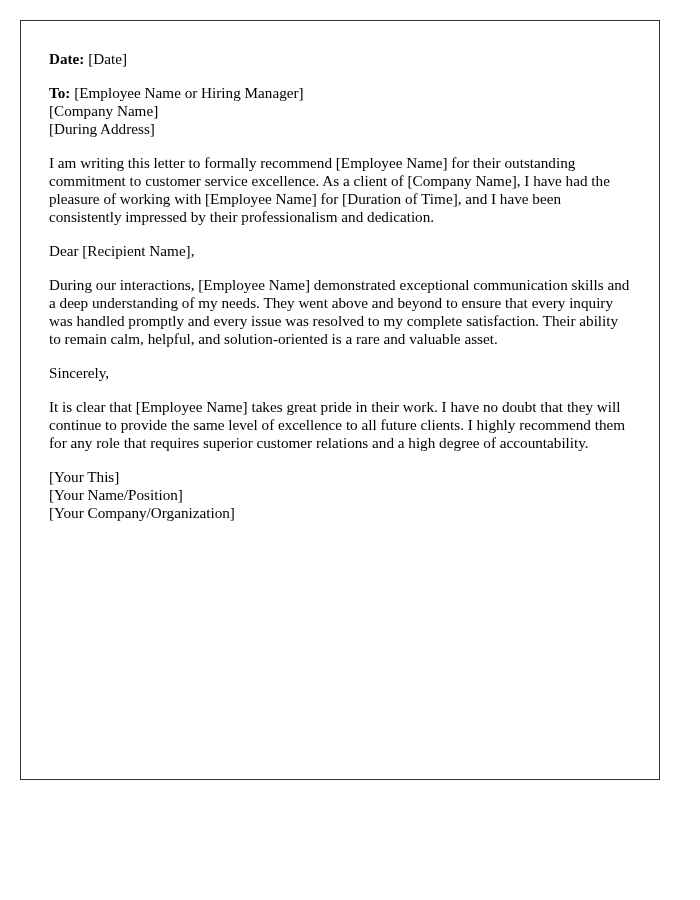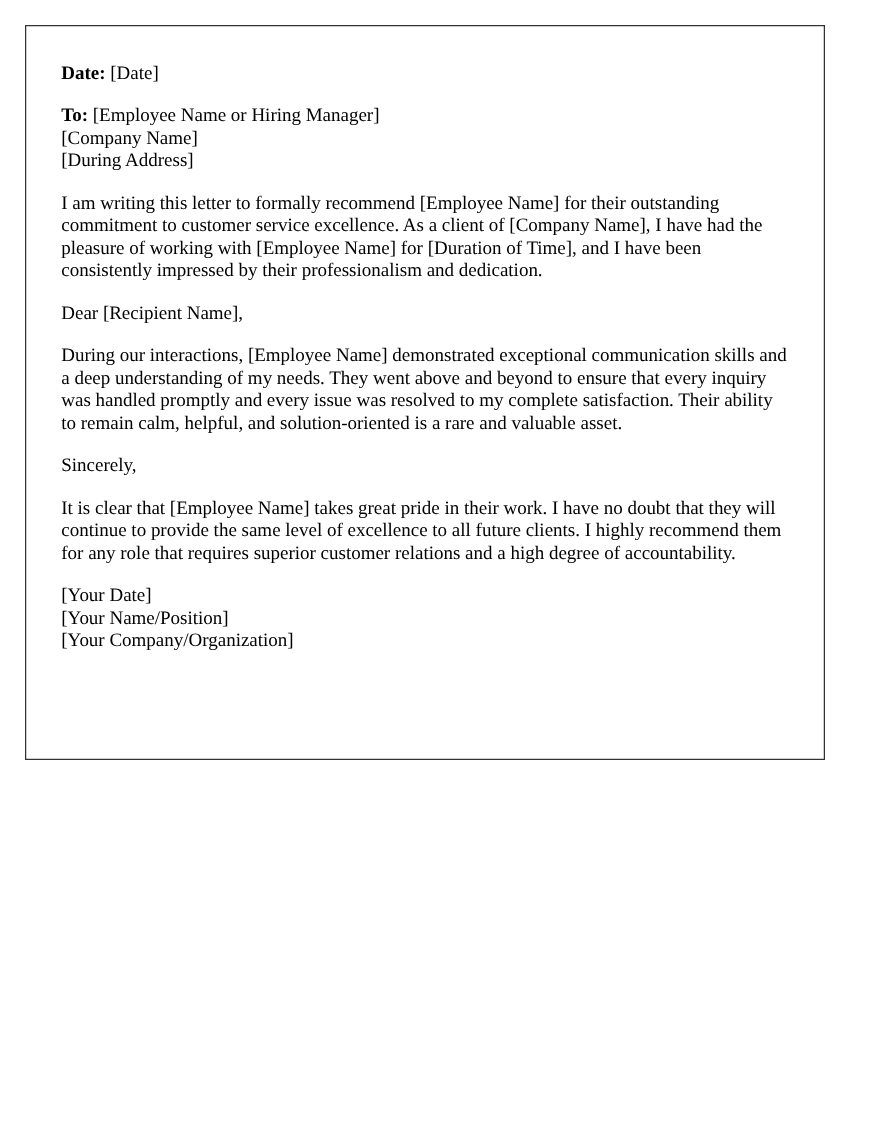--- a/index.html
+++ b/index.html
@@ -1,19 +1,19 @@
 <!DOCTYPE html>
 <html><head>
 <meta charset="utf-8">
 <style>
   html, body { margin: 0; padding: 0; background: #ffffff; }
   body { width: 700px; height: 900px; position: relative; font-family: "Liberation Serif", "DejaVu Serif", serif; color: #000; }
   .letter {
     position: absolute; left: 20px; top: 20px;
-    width: 640px; height: 588px;
+    width: 640px; height: 760px;
     border: 1px solid #333;
     box-sizing: border-box;
     padding: 29px 28px 0 28px;
     font-size: 15.2px; line-height: 18px;
   }
   .letter p { margin: 0 0 16px 0; }
   .b { font-weight: bold; }
 </style>
 </head>
 <body>
@@ -24,17 +24,17 @@
     <span class="b">To:</span><span> [Employee Name or Hiring Manager]</span><br>
     <span>[Company Name]</span><br>
     <span>[During Address]</span>
   </p>
   <p>I am writing this letter to formally recommend [Employee Name] for their outstanding commitment to customer service excellence. As a client of [Company Name], I have had the pleasure of working with [Employee Name] for [Duration of Time], and I have been consistently impressed by their professionalism and dedication.</p>
   <p>Dear [Recipient Name],</p>
   <p>During our interactions, [Employee Name] demonstrated exceptional communication skills and a deep understanding of my needs. They went above and beyond to ensure that every inquiry was handled promptly and every issue was resolved to my complete satisfaction. Their ability to remain calm, helpful, and solution-oriented is a rare and valuable asset.</p>
   <p>Sincerely,</p>
   <p>It is clear that [Employee Name] takes great pride in their work. I have no doubt that they will continue to provide the same level of excellence to all future clients. I highly recommend them for any role that requires superior customer relations and a high degree of accountability.</p>
   <p>
-    <span>[Your Date]</span><br>
+    <span>[Your This]</span><br>
     <span>[Your Name/Position]</span><br>
     <span>[Your Company/Organization]</span>
   </p>
 </div>
 
 </body></html>

